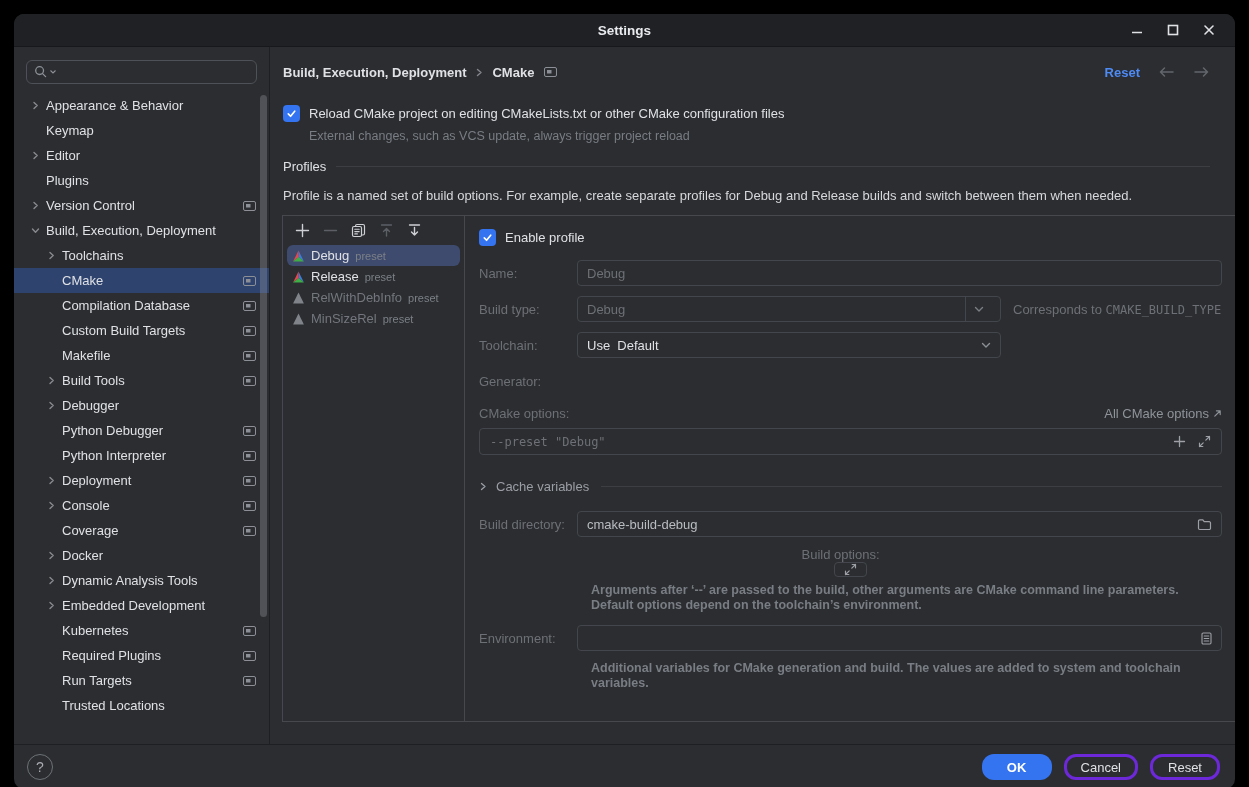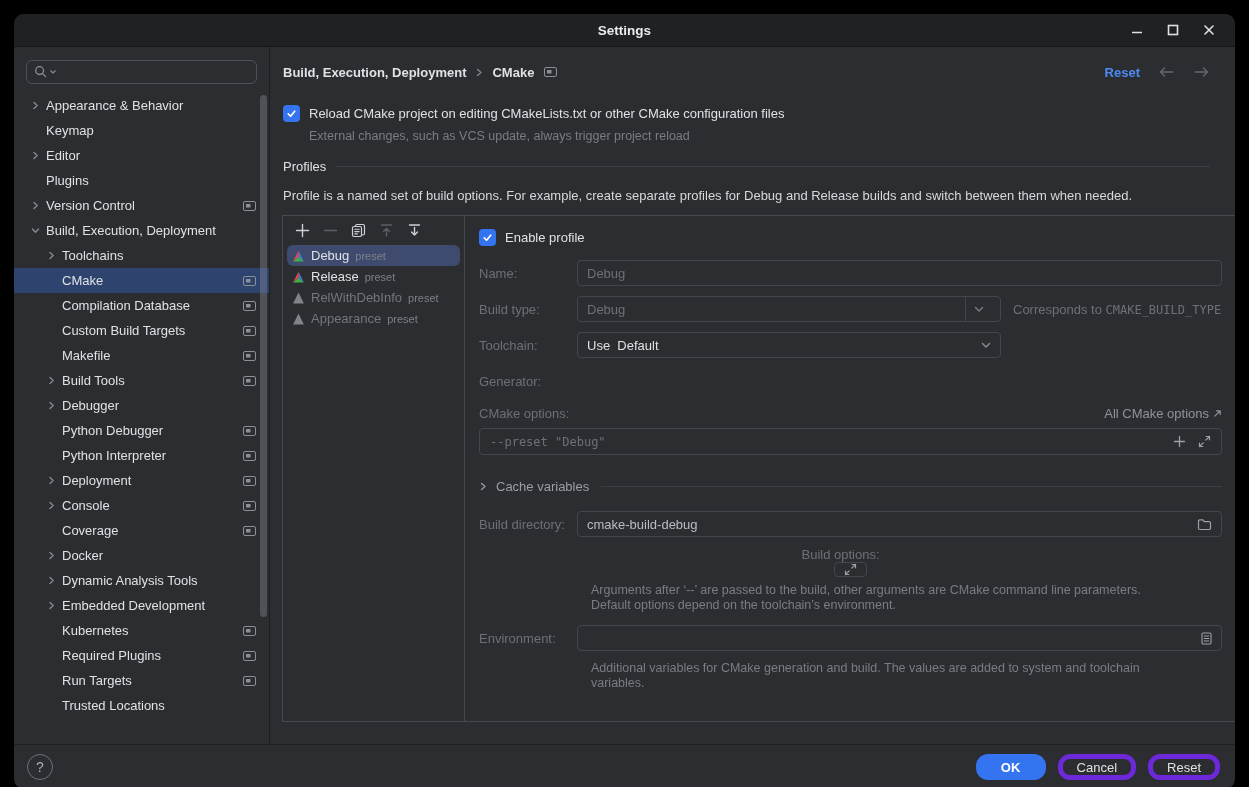--- a/index.html
+++ b/index.html
@@ -85,33 +85,33 @@
   .opts-label-row { display:flex; align-items:center; margin-top:8px; height:18px; }
   .opts-link { margin-left:auto; color:#8f939a; display:flex; align-items:center; gap:4px; }
   .opts-input { margin-top:6px; height:27px; border:1px solid #43464c; border-radius:4px;
     display:flex; align-items:center; padding:0 10px; }
   .opts-icons { margin-left:auto; display:flex; gap:12px; align-items:center; }
   .cache-row { margin-top:22px; display:flex; align-items:center; height:18px; color:#9b9ea5; }
   .cache-row .hline { margin-left:12px; }
   .mt16 { margin-top:16px; }
   .mt8 { margin-top:8px;flex-direction:column; }
   .field-icon { margin-left:auto; display:flex; }
-  .form-hint { margin:6px 0 0 112px; line-height:15px; }
+  .form-hint { margin:6px 0 0 112px; line-height:15px;font-weight:bold; }
 
   
   .footer { flex:none; height:45px; border-top:1px solid #1e1f22; display:flex;
     align-items:center; padding:0 15px 0 13px; }
   .help-btn { width:26px; height:26px; border:1px solid #6e7277; border-radius:50%;
     display:flex; align-items:center; justify-content:center; color:#a8abb2;
     font-size:14px; }
   .btns { margin-left:auto; display:flex; gap:12px; }
   .btn { min-width:70px; height:26px; border-radius:12px; display:flex; align-items:center;
     justify-content:center; padding:0 14px; font-size:13px; color:#dfe1e5; }
   .btn.primary { background:#3574f0; color:#fff; font-weight:600; }
-  .btn.outline { border:5px solid #6d28d9; }
+  .btn.outline { border:3px solid #6d28d9; }
 </style>
 </head>
 <body>
 
 <div class="window">
 
   <div class="titlebar">
     <div class="title">Settings</div>
     <div class="win-controls">
       <div class="win-btn">
@@ -490,21 +490,21 @@
                 </span>
                 <span class="pname">RelWithDebInfo</span>
                 <span class="psuffix">preset</span>
               </div>
               <div class="plist-row disabled">
                 <span class="picon">
                   <svg width="13" height="12" viewBox="0 0 12 12">
                     <polygon points="6,0.6 11.4,11.4 0.6,11.4" fill="#80838a"></polygon>
                   </svg>
                 </span>
-                <span class="pname">Appearance</span>
+                <span class="pname">MinSizeRel</span>
                 <span class="psuffix">preset</span>
               </div>
             </div>
         </div>
 
         <div class="form-panel">
 
           <div class="enable-row">
             <span class="checkbox" style="background: rgb(53, 116, 240);">
               <svg width="11" height="11" viewBox="0 0 12 12">

